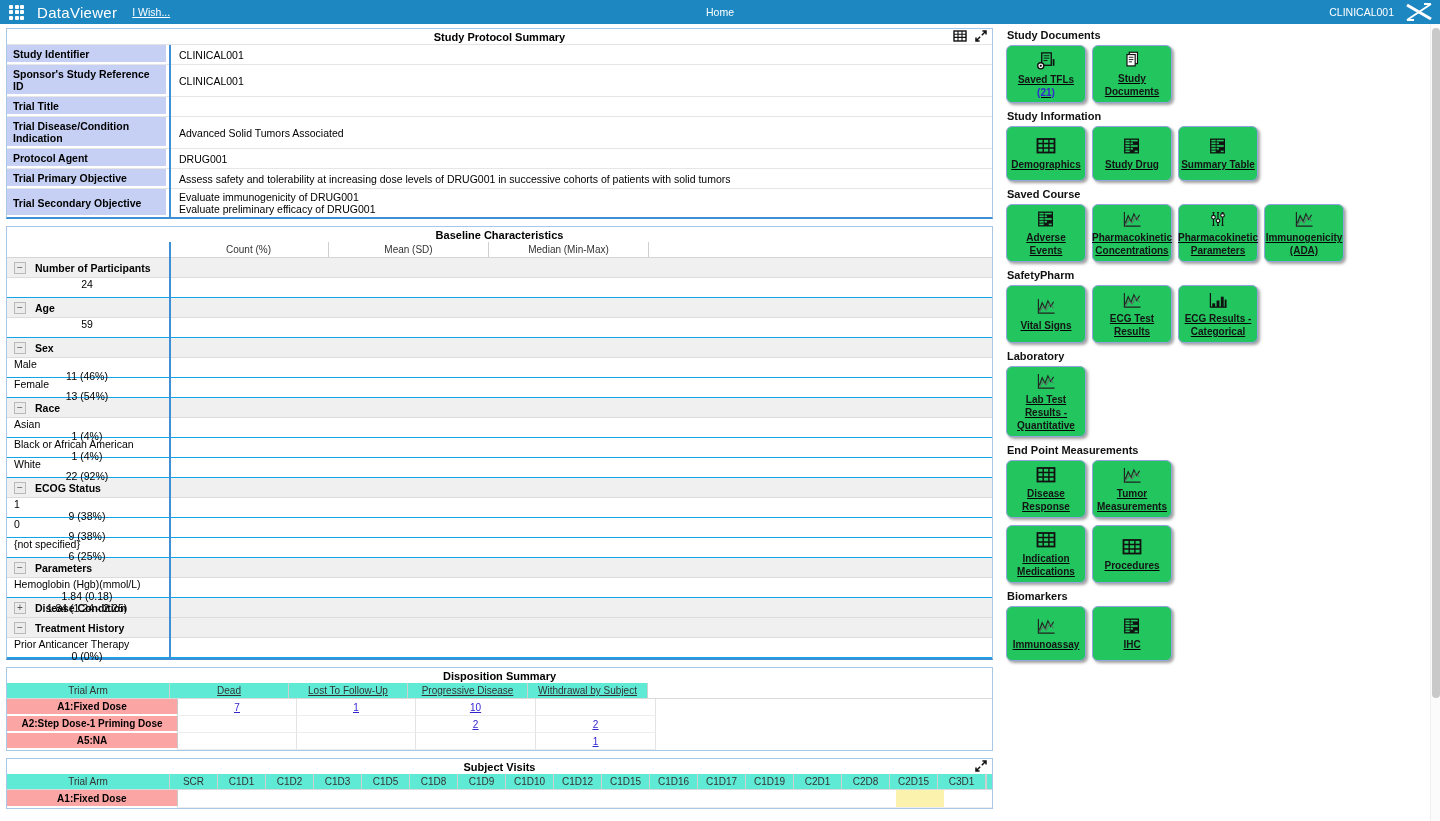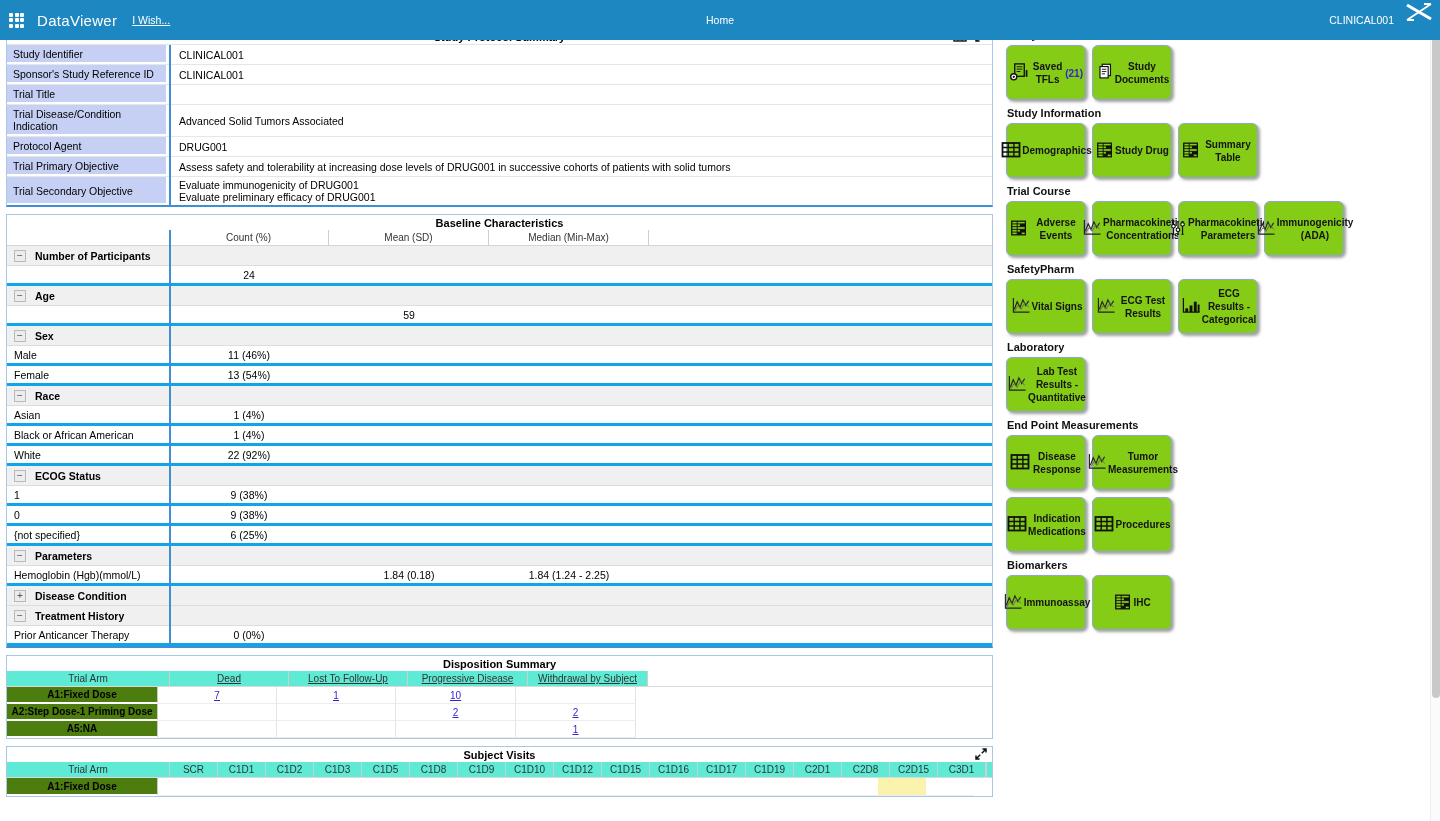--- a/index.html
+++ b/index.html
@@ -1,20 +1,20 @@
 <!DOCTYPE html>
 <html><head>
 <meta charset="utf-8">
 <style>
   * { box-sizing: border-box; margin: 0; padding: 0; }
   html,body { width:1440px; height:821px; overflow:hidden; background:#fff;
     font-family:"Liberation Sans", sans-serif; position:relative; }
 
   
-  .topbar { position:absolute; top:0; left:0; width:1440px; height:40px;
+  .topbar { position:absolute; top:0; left:0; width:1440px; height:24px;
     background:#1d87c1; color:#fff; display:flex; align-items:center; z-index:5; }
   .apps-icon { margin-left:9px; width:15px; height:15px; display:grid;
     grid-template-columns:repeat(3,1fr); grid-template-rows:repeat(3,1fr); gap:1.5px; cursor:pointer; }
   .apps-icon span { background:#fff; border-radius:1px; }
   .app-title { font-size:15px; margin-left:13px; letter-spacing:.3px; }
   .wish-link { font-size:10.5px; margin-left:15px; text-decoration:underline; cursor:pointer; }
   .nav-home { position:absolute; left:50%; transform:translateX(-50%); font-size:10.5px; cursor:pointer; }
   .study-id { position:absolute; right:46px; font-size:10.5px; }
   .corp-logo { position:absolute; right:6px; top:1px; }
 
@@ -25,66 +25,66 @@
   .panel-title { position:relative; text-align:center; font-weight:bold; font-size:11px;
     padding:2px 0 1px; border-bottom:1px solid #e4e4e4; }
   .panel-title.no-line { border-bottom:none; }
   .panel-icons { position:absolute; right:5px; top:1px; display:flex; gap:8px; align-items:center; }
   .panel-icons span { cursor:pointer; display:inline-flex; }
   .vline { position:absolute; left:162px; width:2px; background:#3f8fd6; z-index:2; }
 
   
   .p-row { display:flex; border-bottom:1px solid #e6e6e6; }
   .p-row:last-child { border-bottom:none; }
-  .p-label { width:159px; margin-right:5px; background:#c5d0f4; font-weight:normal; font-size:10.5px;
+  .p-label { width:159px; margin-right:5px; background:#c5d0f4; font-weight:bold; font-size:10.5px;
     padding:3px 4px 2px 6px; border-bottom:2px solid #fff; display:flex; align-items:center; }
   .p-value { flex:1; font-size:10.5px; padding:2px 8px; display:flex; align-items:center;
     white-space:pre-line; min-height:18px; }
 
   
   .b-colhead { display:flex; height:16px; border-bottom:1px solid #d5d5d5; font-size:10px; color:#333; }
   .b-colhead .bh { display:flex; align-items:center; justify-content:center; border-right:1px solid #cfcfcf; }
   .bh0 { width:162px; border-right:none !important; }
   .bh1,.bh2,.bh3 { width:160px; }
   .b-group { height:20px; background:#f0f0f0; display:flex; align-items:center;
     border-bottom:1px solid #dcdcdc; padding-left:7px; gap:9px; }
   .collapse-box { width:12px; height:12px; background:#ececec; border:1px solid #b9b9b9;
     font-size:10px; line-height:10px; color:#555; text-align:center; cursor:pointer; }
   .b-group-label { font-weight:bold; font-size:10.5px; }
-  .b-row { display:flex; height:20px; border-bottom:3px solid #0ea5e9; }
+  .b-row { display:flex; height:20px; border-bottom:1px solid #0ea5e9;flex-direction:column; }
   .b-label { width:162px; font-size:10.5px; padding-left:7px; display:flex; align-items:center; }
   .b-cell { width:160px; font-size:10.5px; display:flex; align-items:center; justify-content:center; }
 
   
   .t-colhead { display:flex; height:16px; font-size:10px; color:#333; border-bottom:1px solid #d9d9d9; }
   .t-colhead .th { display:flex; align-items:center; justify-content:center;
     border-right:1px solid #cfcfcf; background:#5eead4; }
   .arm-w { width:163px; }
   .d-w { width:119px;text-decoration:underline; }
   .sv-w { width:48px; }
   .th-rest { flex:1; border-right:none !important; border-left:1px solid #cfcfcf; }
   .t-row { display:flex; }
   .d-row { height:17px; }
   .sv-row { height:18px; }
-  .arm-cell { width:151px; background:#4d7c0f; font-weight:bold; font-size:10px;
+  .arm-cell { width:171px; background:#fca5a5; font-weight:bold; font-size:10px;
     display:flex; align-items:center; justify-content:center; border-bottom:2px solid #fff;
     border-right:1px solid #c9c9c9; }
   .val-cell { display:flex; align-items:center; justify-content:center; font-size:10px;
     border-right:1px solid #e3e3e3; border-bottom:1px solid #ededed; }
   .sv-cell { border-right:none; }
   .sv-cell.hl { background:#fbf2ae; }
   a.cell-link { color:#3226d2; text-decoration:underline; cursor:pointer; }
 
   
   .sidebar { position:absolute; top:28px; left:1006px; width:424px; }
   .sb-section-label { font-weight:bold; font-size:11px; color:#111; margin:1px 0 4px 1px; }
   .tile-row { display:flex; gap:6px; align-items:stretch; margin-bottom:7px; }
-  .tile { width:80px; min-height:55px; background:#84cc16; border:1px solid #95a3dd; border-radius:6px;
-    box-shadow:2px 2px 3px rgba(110,110,110,.65); display:flex; 
-    align-items:center; justify-content:center; padding:4px 2px; cursor:pointer; }
+  .tile { width:80px; min-height:55px; background:#22c55e; border:1px solid #95a3dd; border-radius:6px;
+    box-shadow:2px 2px 3px rgba(110,110,110,.65); display:flex; flex-direction:column;
+    align-items:center; justify-content:center; padding:4px 2px; cursor:pointer;text-decoration:underline; }
   .tile-icon { display:flex; align-items:center; justify-content:center; height:20px; margin-bottom:2px; }
   .tile-label { font-weight:bold; font-size:10px; line-height:1.3; text-align:center; color:#141414; }
   .tile-count { font-weight:bold; font-size:10px; color:#3226d2; margin-top:1px; }
 
   
   .scrollbar { position:absolute; top:24px; right:0; width:10px; height:797px; background:#fbfbfb;
     border-left:1px solid #eee; }
   .scroll-thumb { position:absolute; top:4px; left:1px; width:8px; height:670px;
     background:#c9c9c9; border-radius:4px; cursor:pointer; }
 </style>
@@ -442,21 +442,21 @@
             <rect x="3" y="1.5" width="15" height="15" fill="none" stroke="#111" stroke-width="1.4"></rect>
             <path d="M3 4.5 H18 M3 7.5 H18 M3 10.5 H18 M3 13.5 H18 M9 1.5 V16.5" stroke="#111" stroke-width="1"></path>
             <rect x="12" y="4.5" width="6" height="3" fill="#111"></rect>
             <rect x="12" y="10.5" width="6" height="3" fill="#111"></rect>
             <rect x="9" y="13.5" width="5" height="3" fill="#111"></rect>
           </svg>
         </span>
         <div class="tile-label">Summary Table</div>
       </div>
     </div>
-    <div class="sb-section-label">Trial Course</div>
+    <div class="sb-section-label">Saved Course</div>
     <div class="tile-row">
       <div class="tile">
         <span class="tile-icon">
           <svg viewBox="0 0 22 18" width="20" height="18">
             <rect x="3" y="1.5" width="15" height="15" fill="none" stroke="#111" stroke-width="1.4"></rect>
             <path d="M3 4.5 H18 M3 7.5 H18 M3 10.5 H18 M3 13.5 H18 M9 1.5 V16.5" stroke="#111" stroke-width="1"></path>
             <rect x="12" y="4.5" width="6" height="3" fill="#111"></rect>
             <rect x="12" y="10.5" width="6" height="3" fill="#111"></rect>
             <rect x="9" y="13.5" width="5" height="3" fill="#111"></rect>
           </svg>

